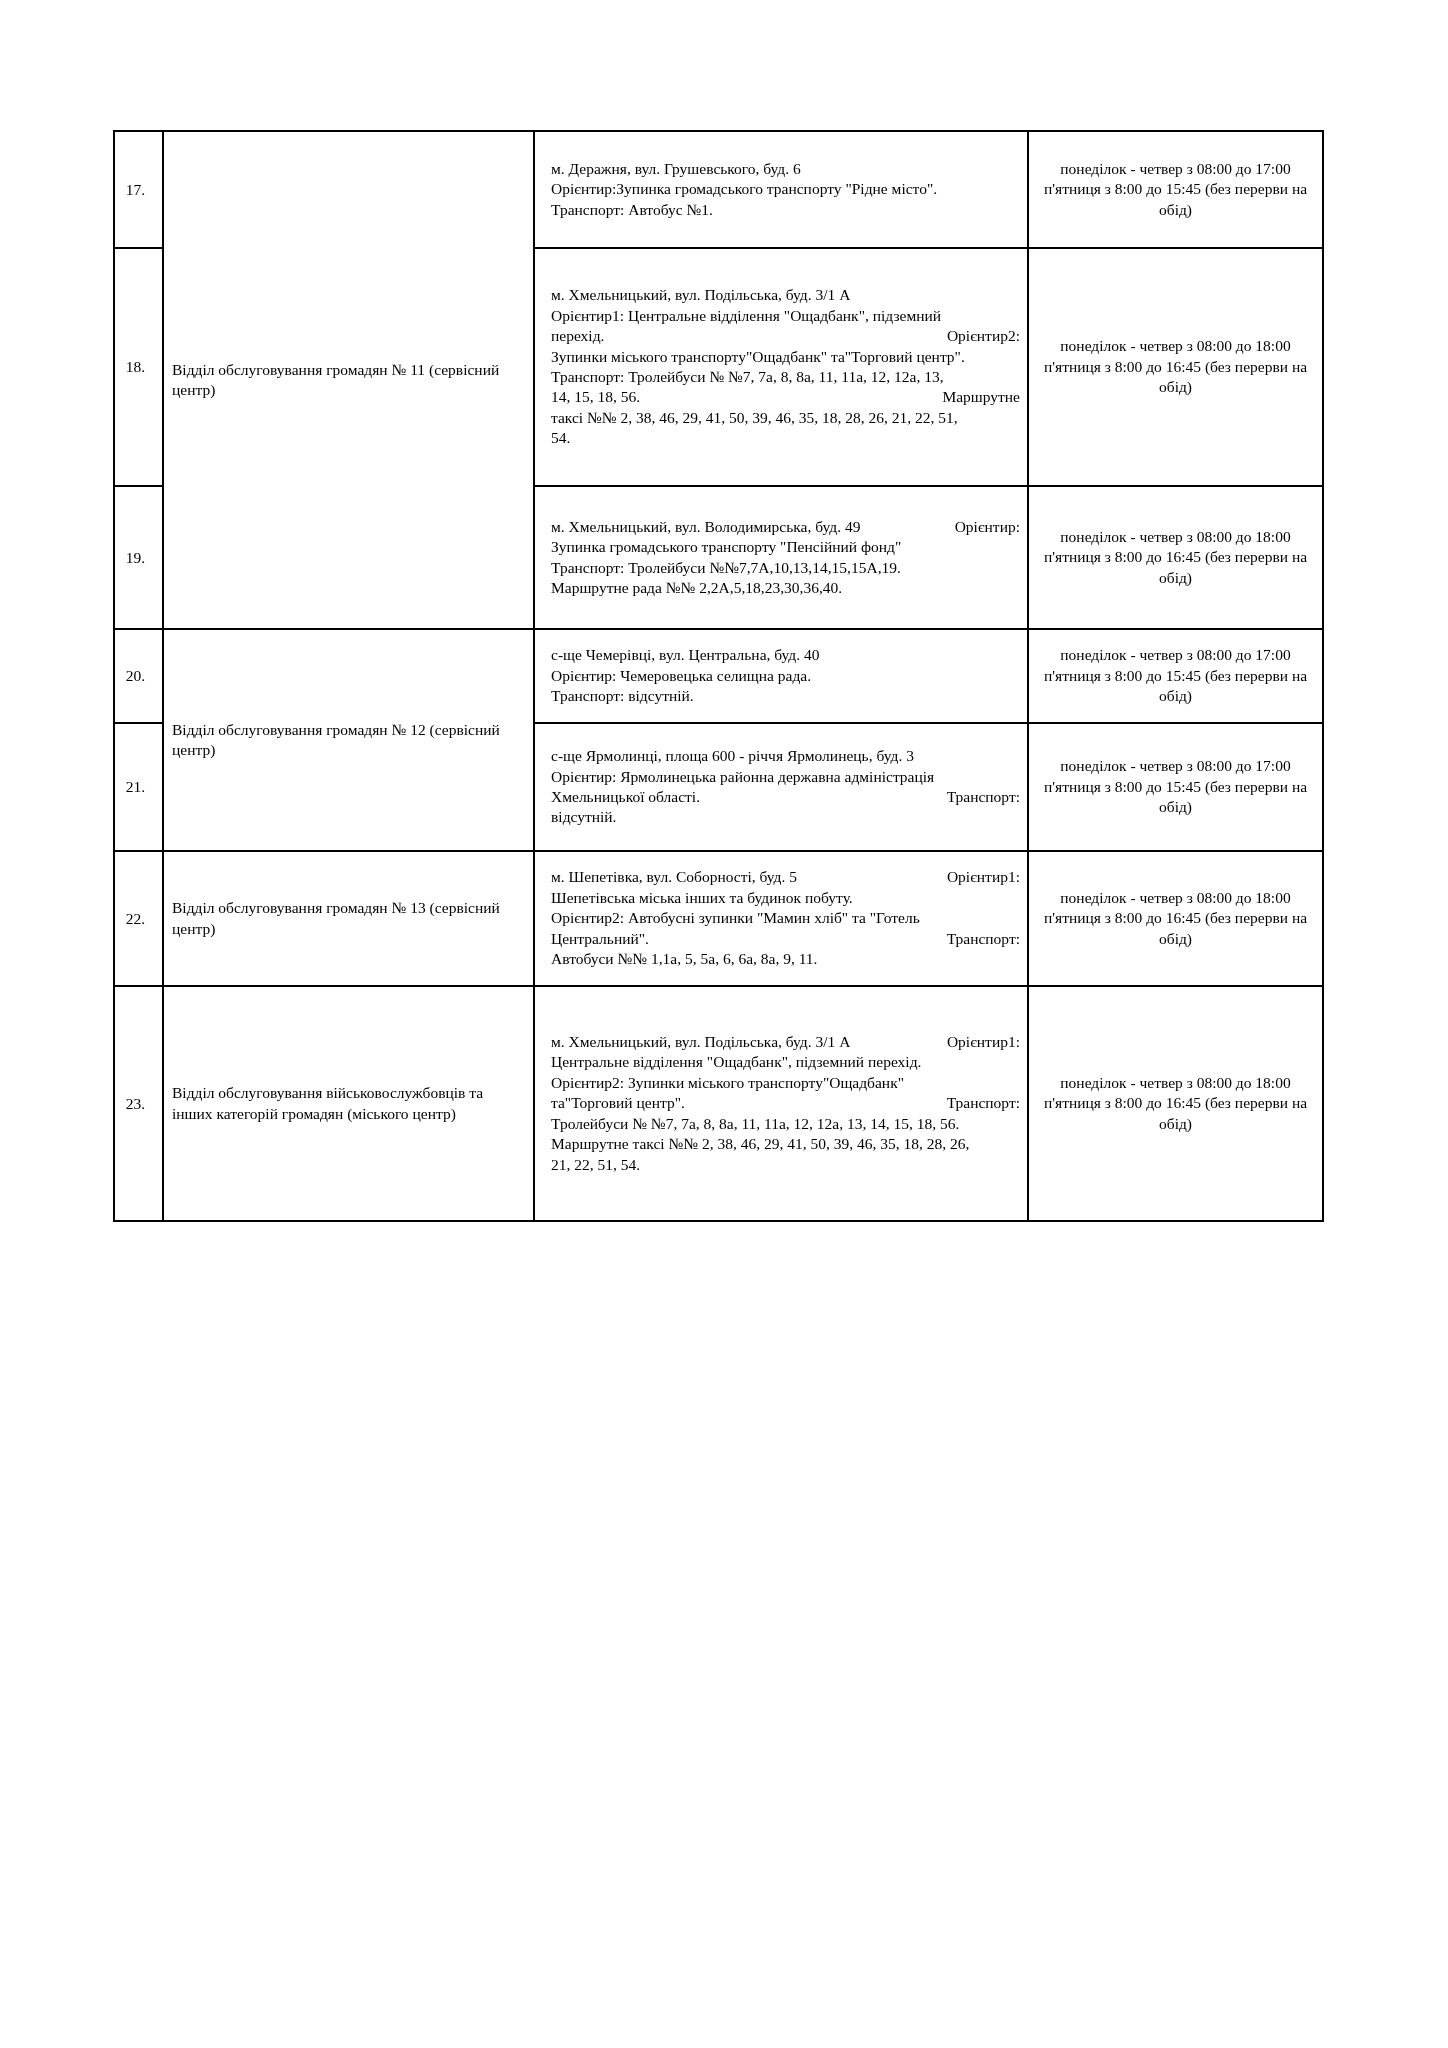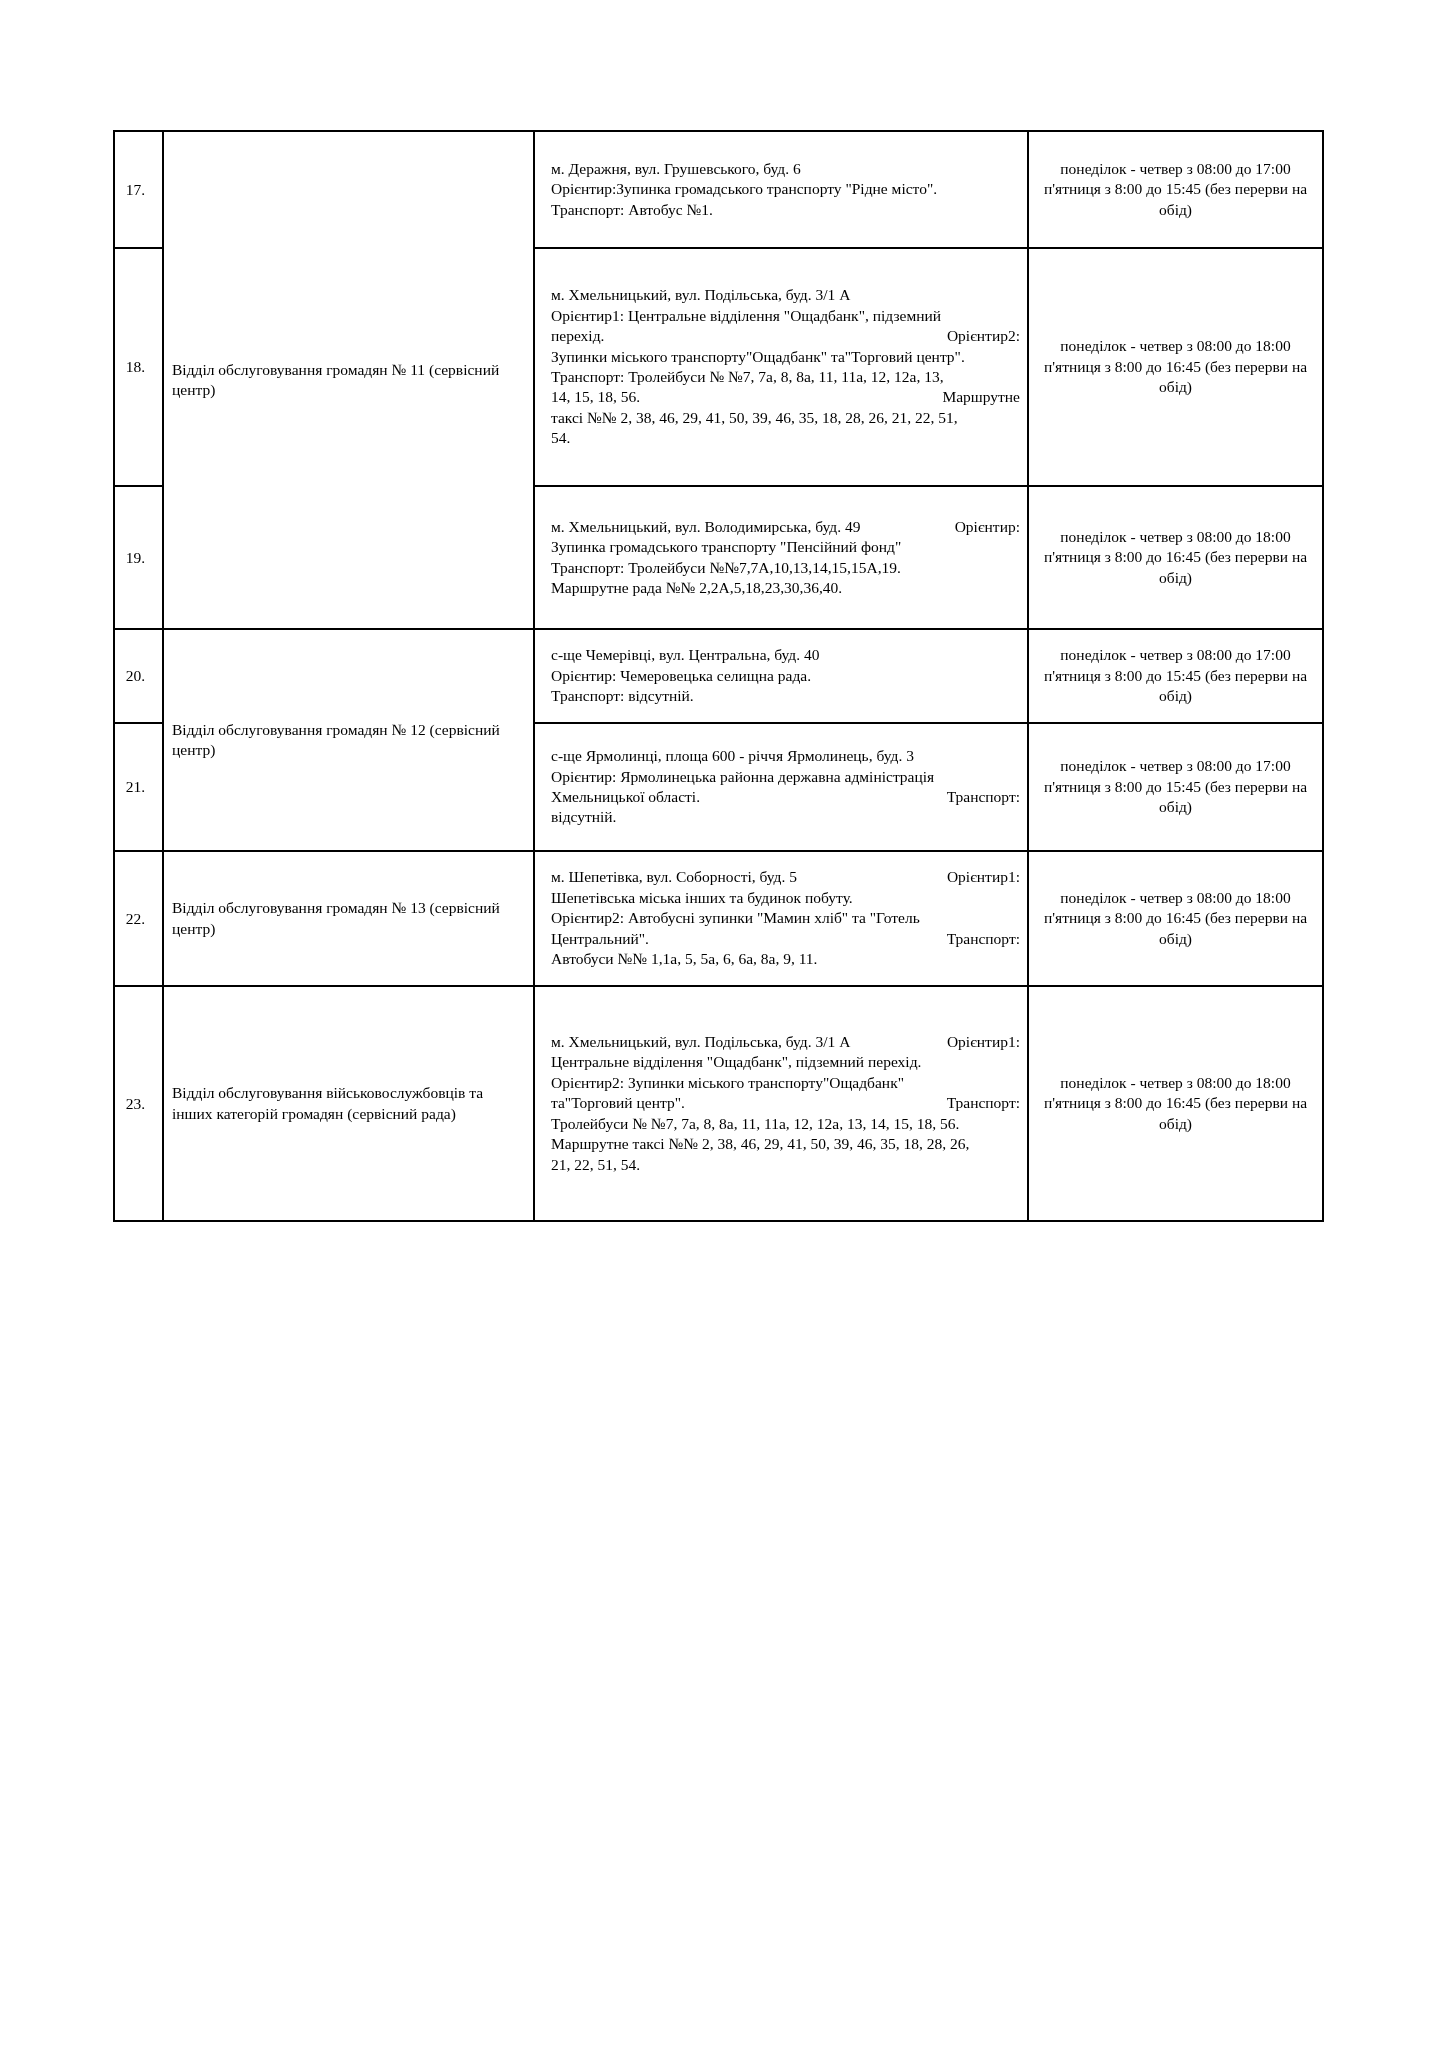--- a/index.html
+++ b/index.html
@@ -144,21 +144,21 @@
             <div class="line spread">
               <span>Центральний".</span>
               <span class="b">Транспорт:</span>
             </div>
             <div class="line"><span>Автобуси  №№ 1,1а, 5, 5а, 6, 6а, 8а, 9, 11.</span></div>
           </td>
           <td class="hours">понеділок - четвер  з 08:00 до 18:00 п'ятниця з 8:00 до 16:45 (без перерви на обід)</td>
         </tr>
         <tr style="height: 235px;">
           <td class="num">23.</td>
-          <td class="dept" rowspan="1">Відділ обслуговування військовослужбовців та інших категорій громадян (сервісний рада)</td>
+          <td class="dept" rowspan="1">Відділ обслуговування військовослужбовців та інших категорій громадян (міського центр)</td>
           <td class="details">
             <div class="line spread">
               <span>м. Хмельницький, вул. Подільська, буд. 3/1 А</span>
               <span class="b">Орієнтир1:</span>
             </div>
             <div class="line"><span>Центральне відділення "Ощадбанк", підземний перехід.</span></div>
             <div class="line"><span class="b">Орієнтир2:</span><span> Зупинки міського транспорту"Ощадбанк"</span></div>
             <div class="line spread">
               <span>та"Торговий центр".</span>
               <span class="b">Транспорт:</span>

